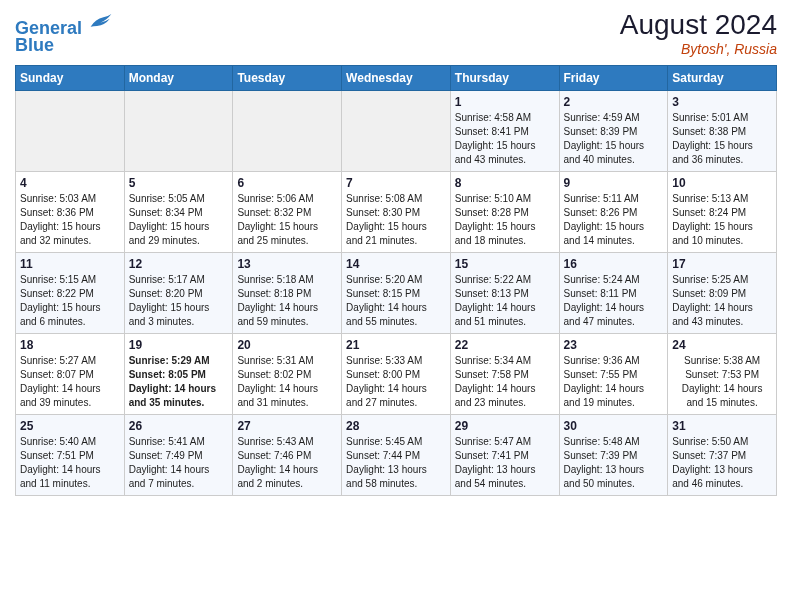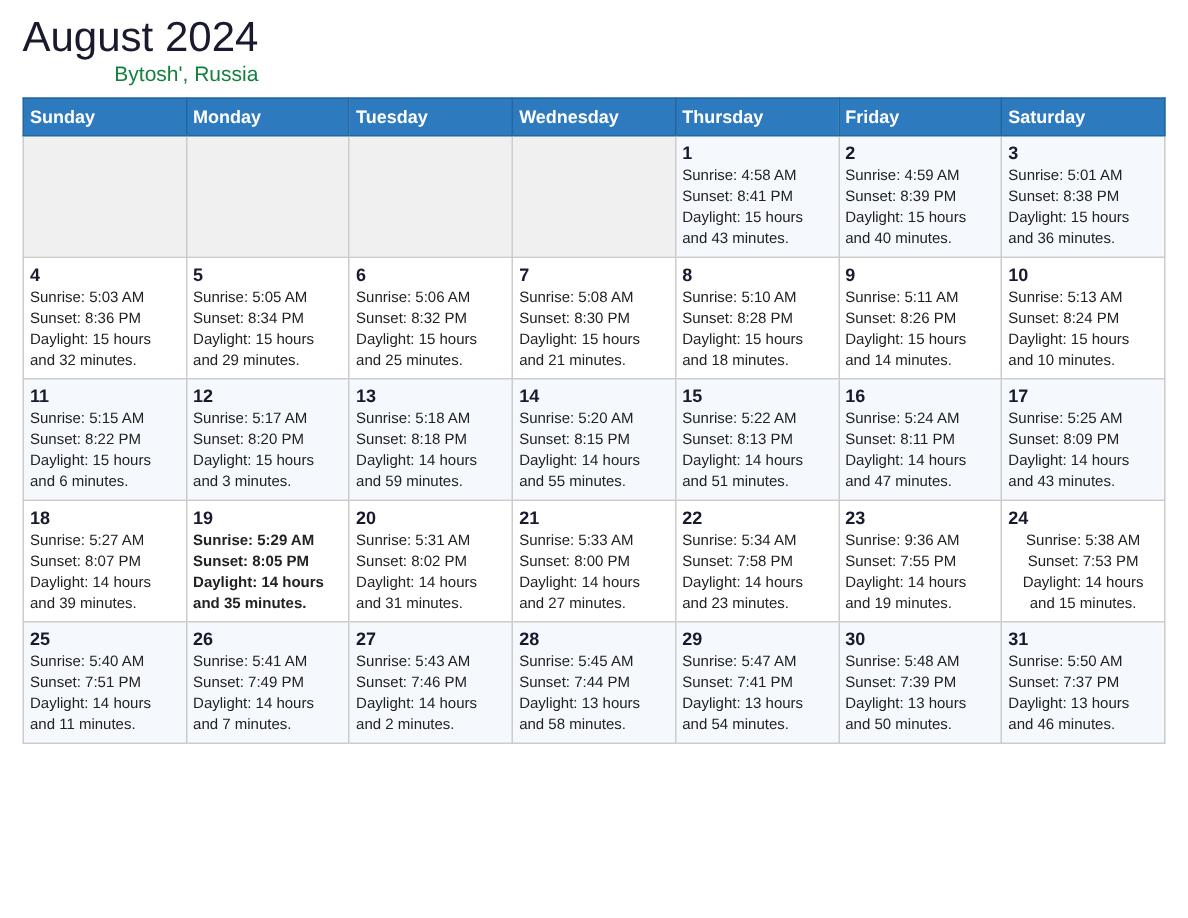--- a/index.html
+++ b/index.html
@@ -44,21 +44,22 @@
       text-align: right;
     }
     .month-year {
       font-size: 28px;
       font-weight: normal;
       color: #1a1a2e;
       line-height: 1.1;
     }
     .location {
       font-size: 14px;
-      color: #15803d;
+      color: #c2410c;
+      font-style: italic;
     }
     
     .calendar {
       width: 100%;
       border-collapse: collapse;
       font-size: 11px;
     }
     .calendar thead th {
       background-color: #2e7abf;
       color: #fff;
@@ -96,20 +97,33 @@
       font-size: 10px;
       color: #222;
       line-height: 1.4;
     }
   </style>
 </head>
 <body>
 
 <div class="page">
   <div class="header">
+    <div class="logo">
+      <div>
+        <div style="display:flex;align-items:center;">
+          <div class="logo-text">
+            <span>General</span>
+            <svg class="logo-icon" viewBox="0 0 30 24" fill="none" xmlns="http://www.w3.org/2000/svg">
+              <path d="M2 18 Q8 8 18 6 Q24 5 28 2 Q22 10 14 13 Q20 12 26 8 Q20 16 10 17 Q6 17 2 18Z" fill="#2e7abf"></path>
+            </svg>
+          </div>
+        </div>
+        <div style="font-size:18px;font-weight:bold;color:#2e7abf;margin-top:-4px;">Blue</div>
+      </div>
+    </div>
     <div class="title-block">
       <div class="month-year">August 2024</div>
       <div class="location">Bytosh', Russia</div>
     </div>
   </div>
 
   <table class="calendar">
     <thead>
       <tr>
       <th>Sunday</th>

